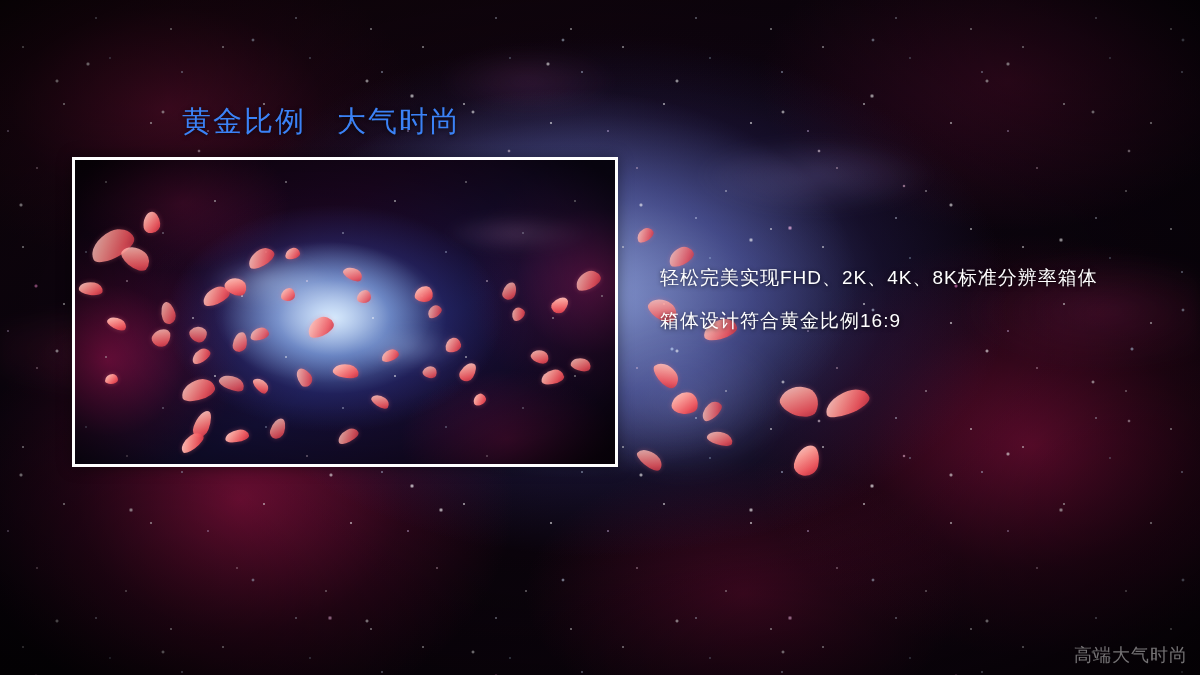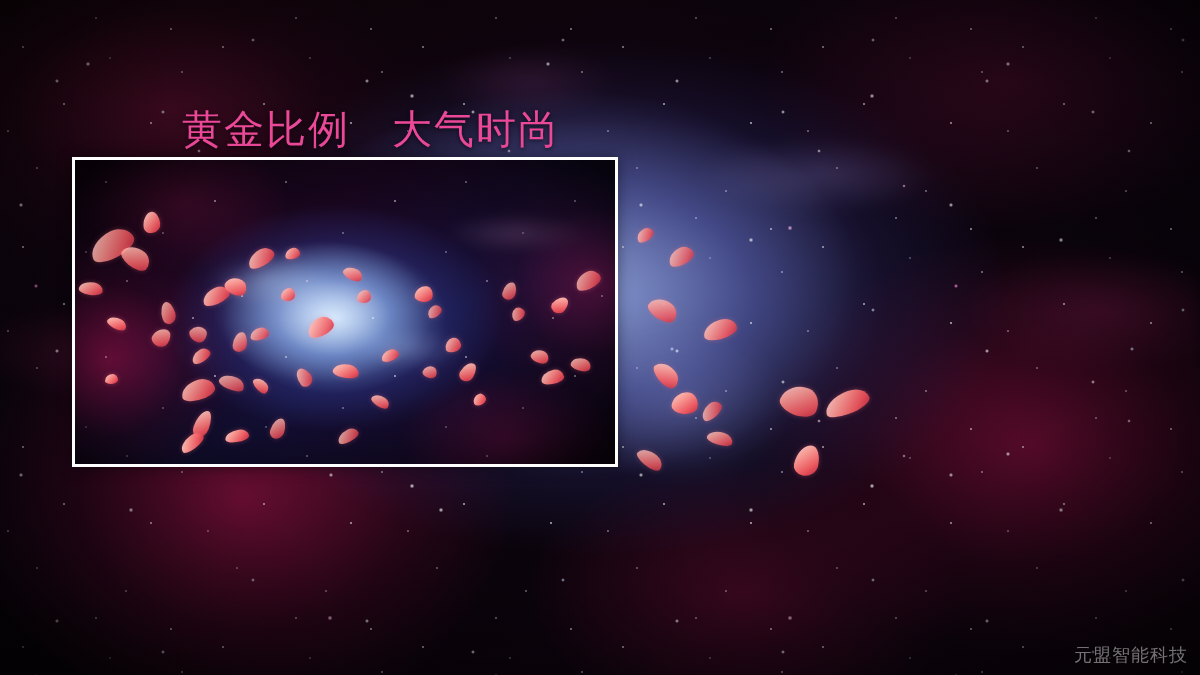--- a/index.html
+++ b/index.html
@@ -137,23 +137,23 @@
       radial-gradient(1.1px 1.1px at 11px 92px, #cfe2ff, transparent),
       radial-gradient(1.3px 1.3px at 118px 158px, #ffffff, transparent);
     background-size:180px 175px;
     opacity:.9;
   }
 
   
   #title{
     position:absolute;
     left:182px;top:102px;
-    font-size:40px;
+    font-size:29px;
     letter-spacing:2px;
-    color:#ec4899;
+    color:#3b82f6;
     text-shadow:0 1px 4px rgba(0,0,0,0.65);
     white-space:pre;
   }
   #body-text{
     position:absolute;
     left:660px;top:256px;
     width:530px;
   }
   .body-line{
     font-size:19px;
@@ -252,16 +252,18 @@
           <div class="petal" style="left: 500px; top: 112px; width: 26px; height: 17px; transform: rotate(-24deg); opacity: 0.82;"></div>
           <div class="petal" style="left: 496px; top: 198px; width: 20px; height: 13px; transform: rotate(18deg); opacity: 0.85;"></div>
           <div class="petal" style="left: 268px; top: 108px; width: 20px; height: 12px; transform: rotate(30deg); opacity: 0.89;"></div>
           <div class="petal" style="left: 210px; top: 88px; width: 15px; height: 11px; transform: rotate(-10deg); opacity: 0.92;"></div>
           <div class="petal" style="left: 30px; top: 214px; width: 13px; height: 10px; transform: rotate(0deg); opacity: 0.96;"></div>
         </div>
     </div>
   </div>
 
   <div id="body-text">
+    <div class="body-line">轻松完美实现FHD、2K、4K、8K标准分辨率箱体</div>
+    <div class="body-line">箱体设计符合黄金比例16:9</div>
   </div>
 
-  <div id="watermark">元盟智能科技</div>
+  <div id="watermark">高端大气时尚</div>
 </div>
 
 </body></html>

